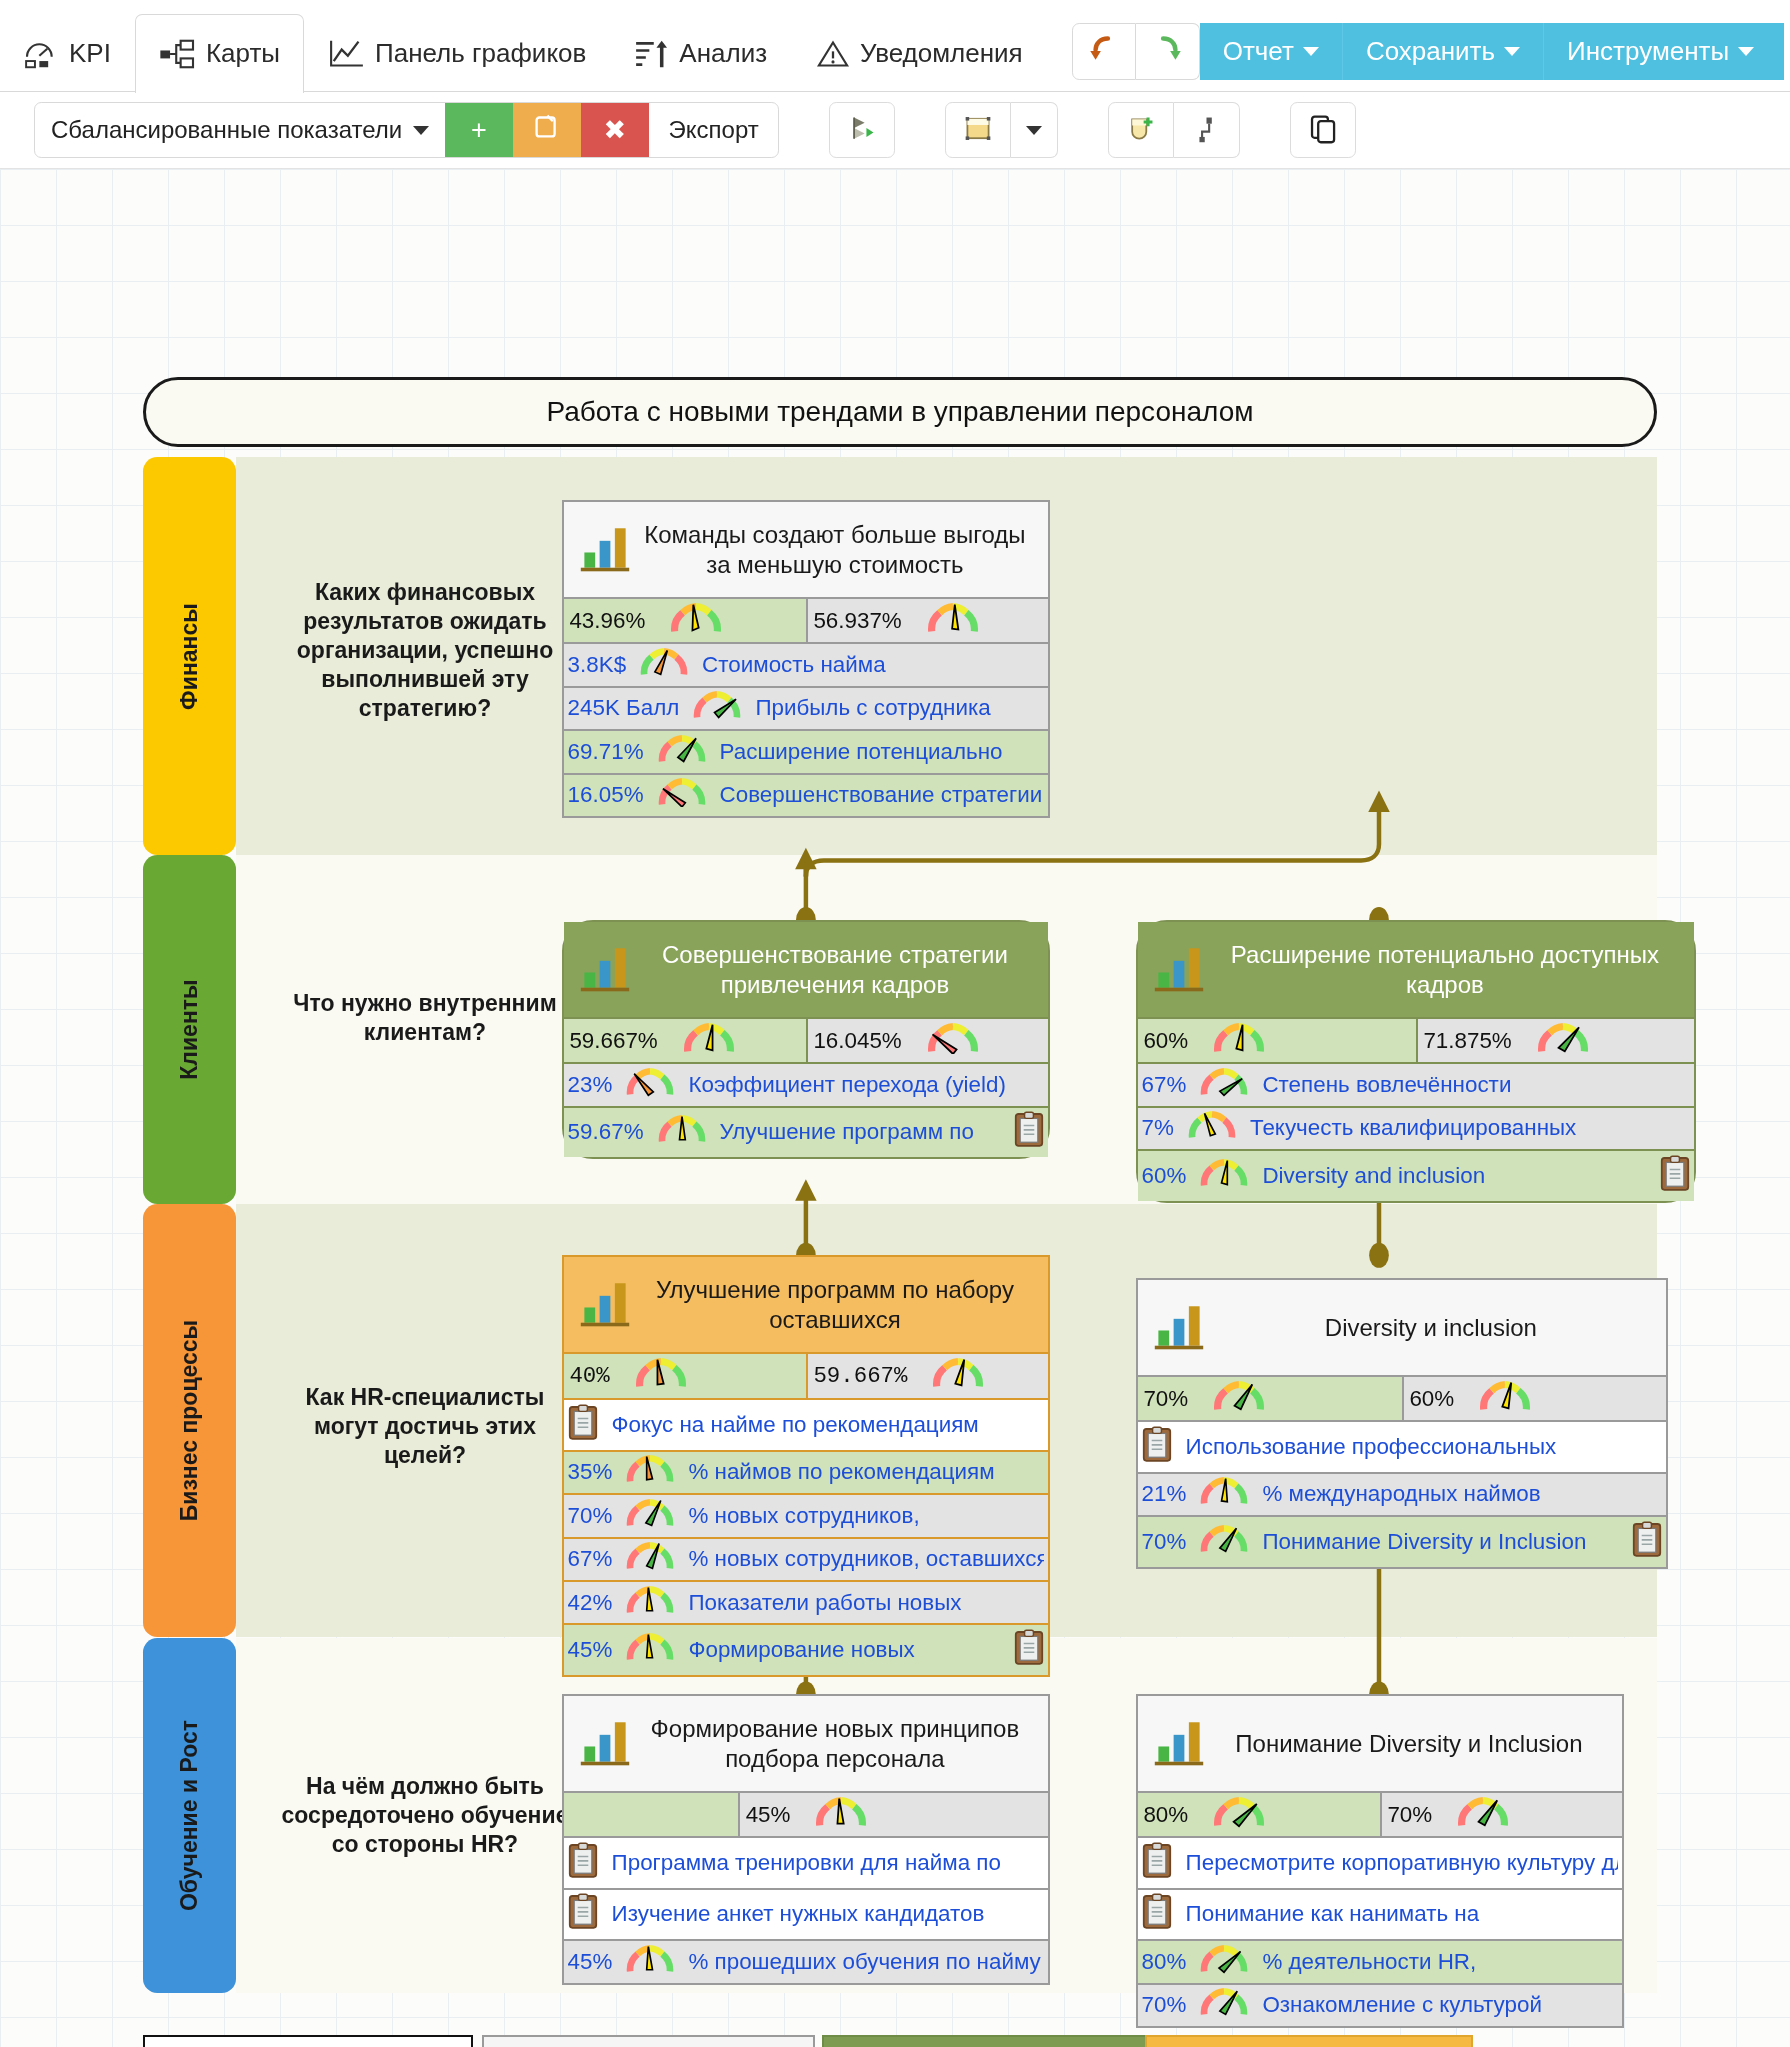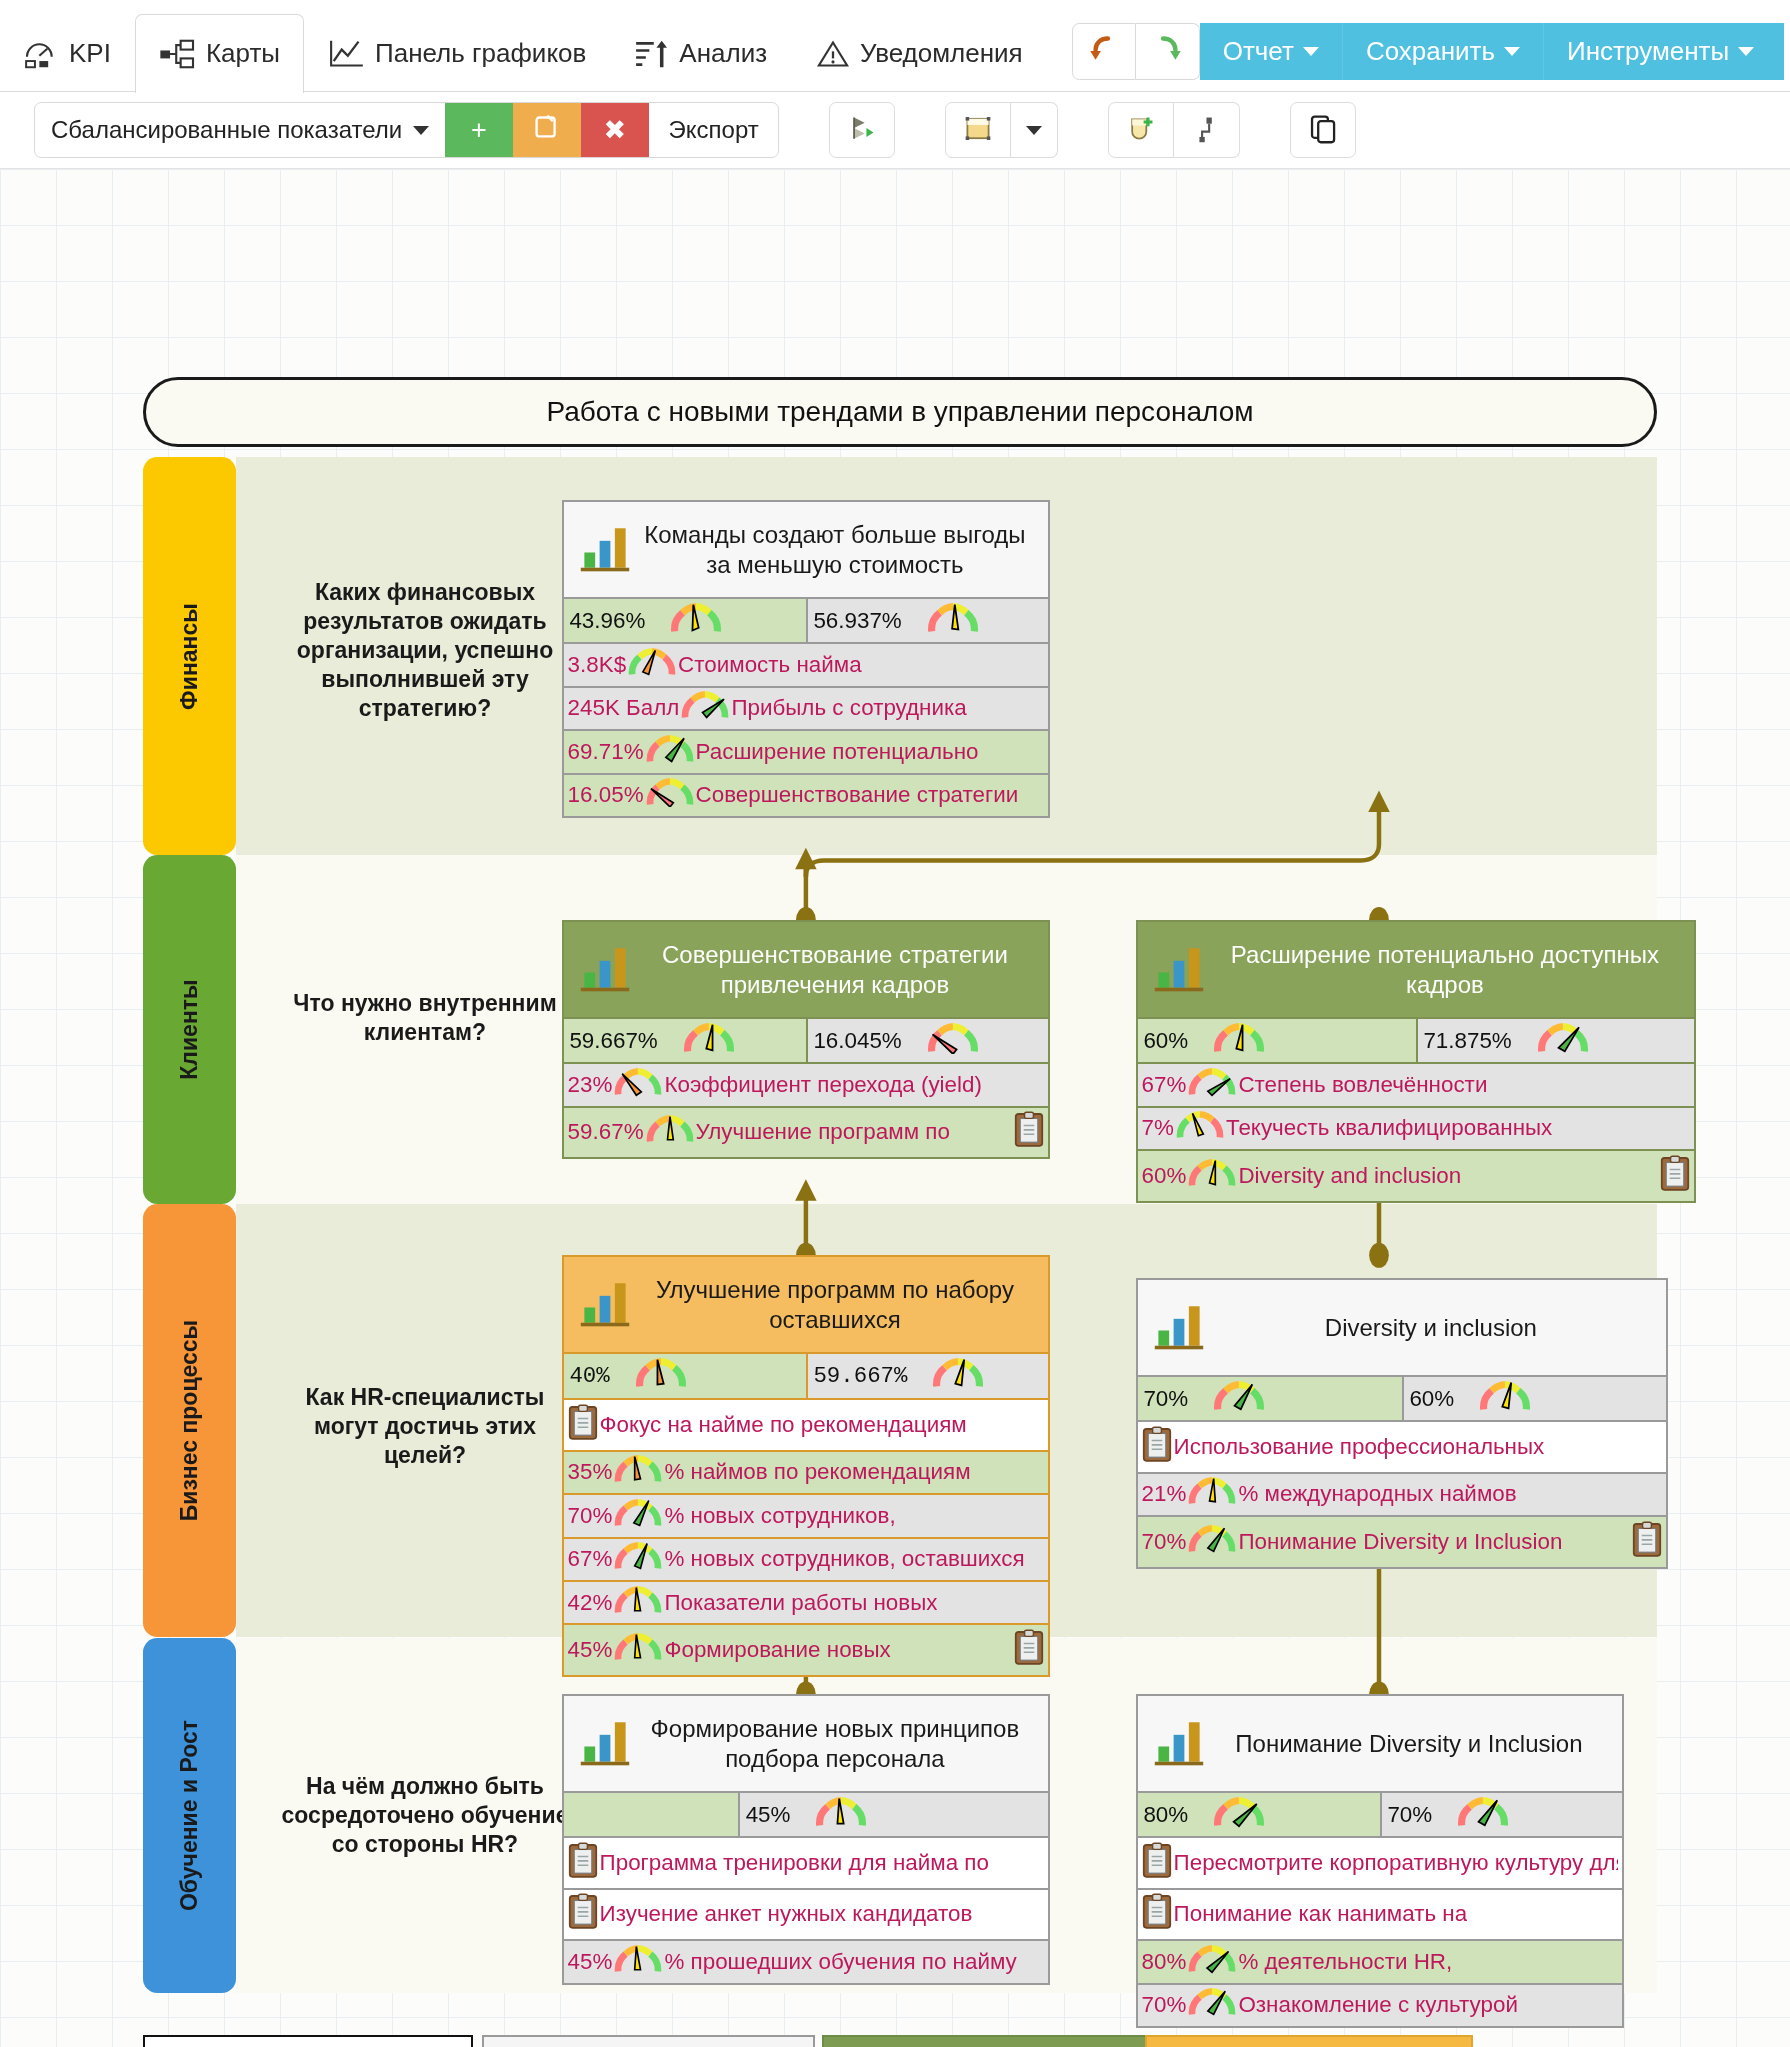--- a/index.html
+++ b/index.html
@@ -97,38 +97,38 @@
   }
   .band .body{
     position:absolute; left:93px; top:0; right:0; height:100%;
   }
   .band .question{
     position:absolute; width:296px; text-align:center; font-size:23px; font-weight:bold; color:#1a1a1a; line-height:1.26;
   }
 
   
   .card{ position:absolute; border:2.7px solid #9a9a9a; background:#f7f7f7; }
-  .card.green{ border-color:#7d9152; }
+  .card.green{ border-color:#7d9152;border-radius:31px; }
   .card.orange{ border-color:#d99a2b; }
   .card .head{
     display:flex; align-items:center; gap:9px; padding:10.7px 12.5px; min-height:95px;
     background:#f7f7f7;
   }
   .card.green .head{ background:#8aa35a; }
   .card.orange .head{ background:#f5bd5f; }
   .card .head .title{
     flex:1; text-align:center; font-size:24px; color:#1a1a1a; line-height:1.22; padding-right:7.2px;
   }
   .card.green .head .title{ color:#ffffff; }
   .barsicon{ flex:0 0 56px; }
 
   .row{
-    display:flex; align-items:center; gap:2px;
+    display:flex; align-items:center; gap:14px;
     border-top:2.7px solid #9a9a9a; padding:2.7px 3.6px; min-height:36px;
-    font-size:22.4px; color:#be185d;
+    font-size:22.4px; color:#1d4ed8;
   }
   .card.green .row{ border-top-color:#7d9152; }
   .card.orange .row{ border-top-color:#d99a2b; }
   .row.lead{ background:#e3e3e3; }
   .row .val{ white-space:nowrap; }
   .row .lbl{ white-space:nowrap; overflow:hidden; }
   .row .spacer{ flex:1; }
 
   .duo{ display:flex; border-top:2.7px solid #9a9a9a; }
   .card.green .duo{ border-top-color:#7d9152; }

